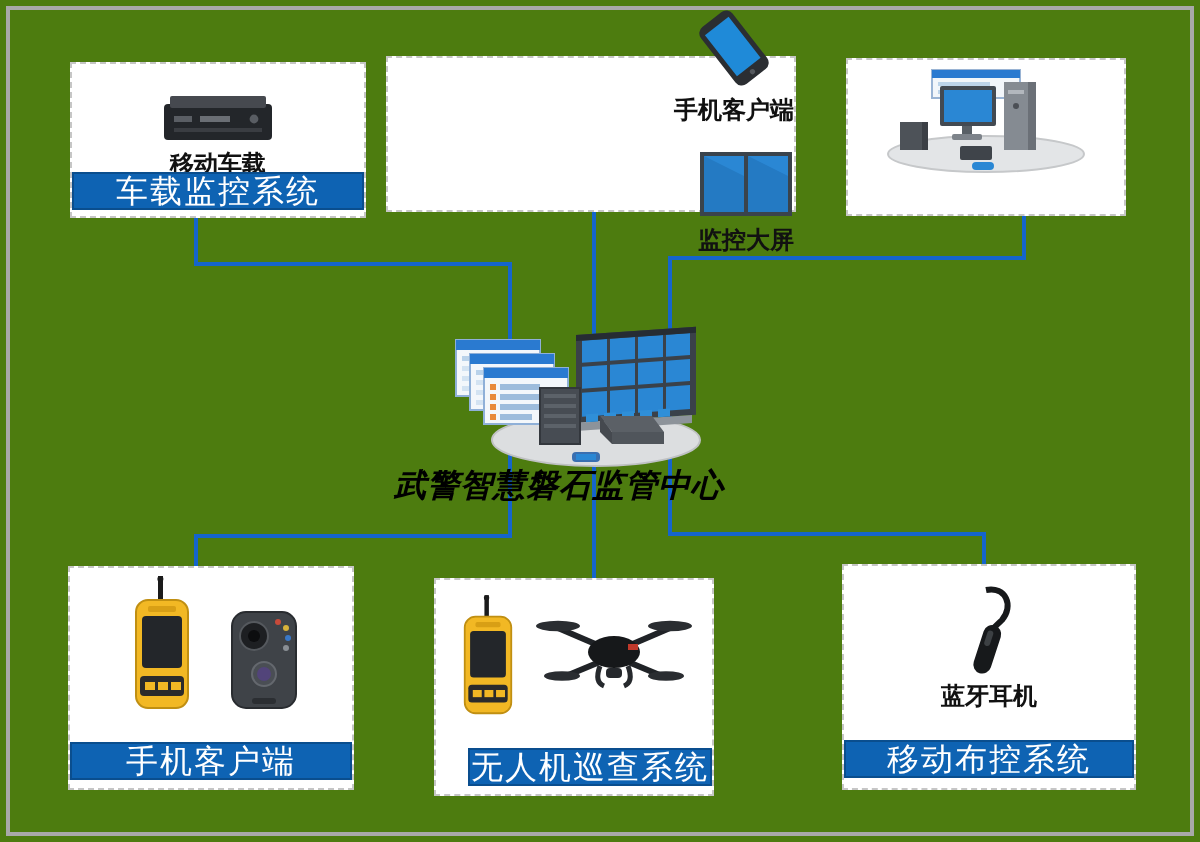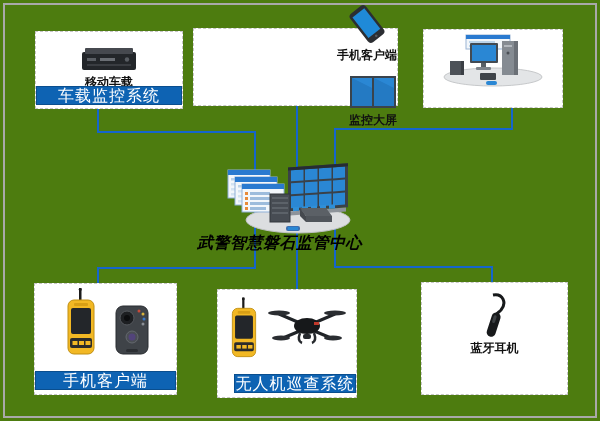--- a/index.html
+++ b/index.html
@@ -260,14 +260,15 @@
         <svg class="icon" width="30" height="46" viewBox="0 0 30 46">
           <path d="M13,3 c10,-2 14,8 8,15 c-3,3 -6,5 -7,8" stroke="#17191b" stroke-width="3" fill="none"></path>
           <g transform="rotate(18 13 33)">
             <rect x="9" y="20" width="9" height="25" rx="4.5" fill="#17191b"></rect>
             <rect x="11" y="23" width="3" height="8" rx="1.5" fill="#3c4043"></rect>
           </g>
         </svg>
         <span class="dev-label">蓝牙耳机</span>
       </div>
     </div>
+    <div class="banner" style="bottom:5px;">移动布控系统</div>
   </div>
 </div>
 
 </body></html>

